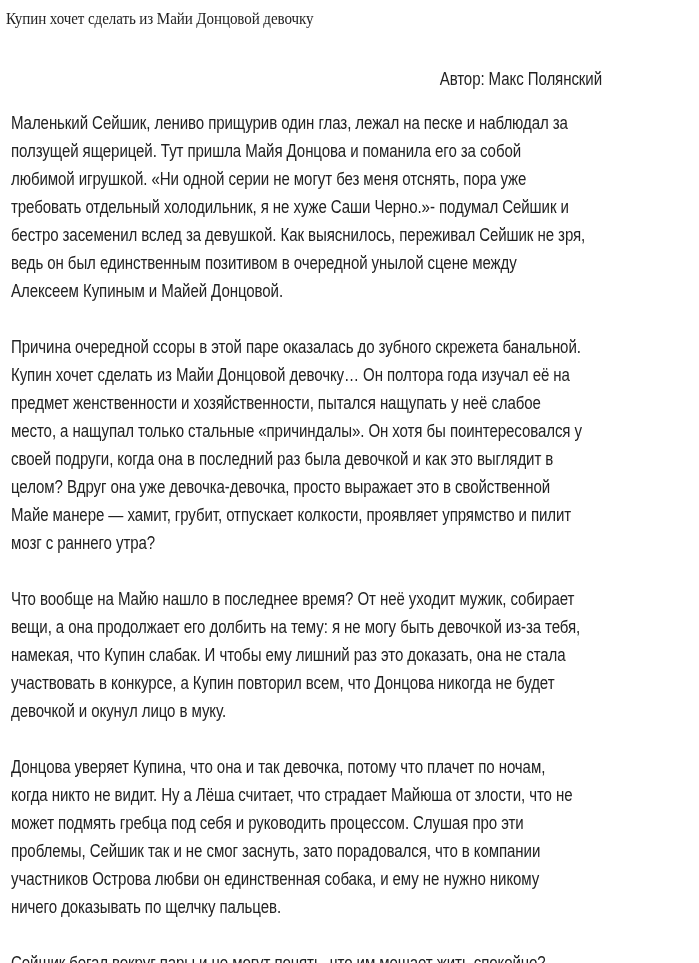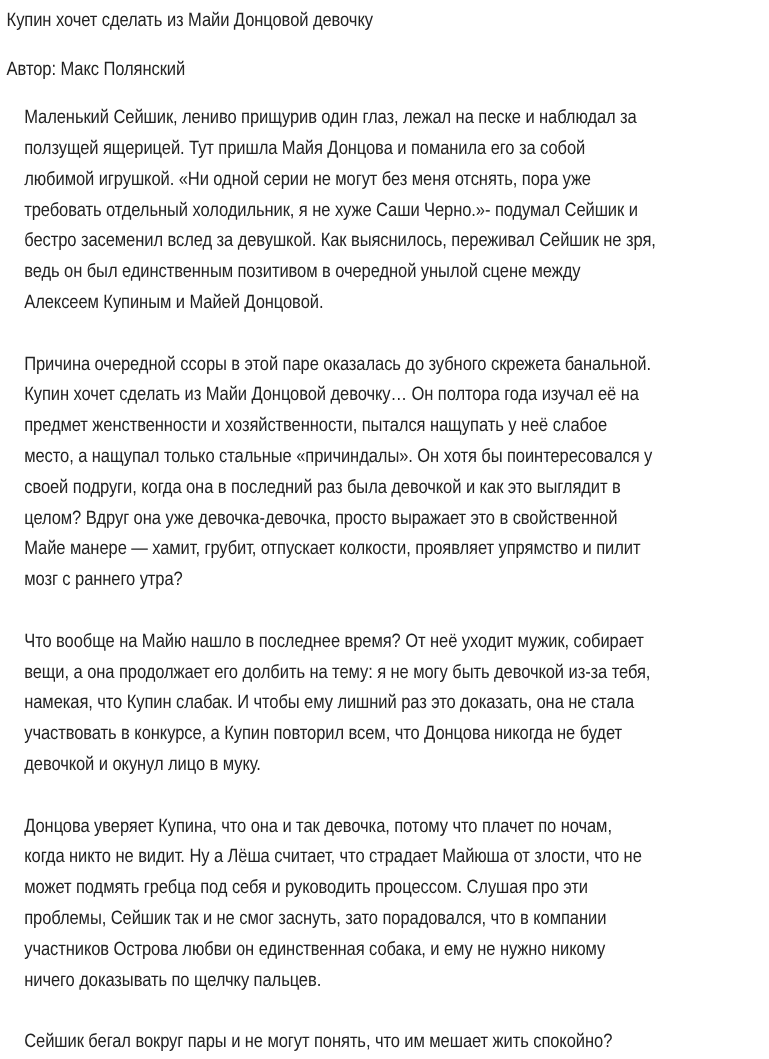--- a/index.html
+++ b/index.html
@@ -10,24 +10,24 @@
   }
   .page { position: relative; padding: 4px 0 0 6px; }
   .line {
     font-size: 17.5px;
     line-height: 28px;
     white-space: nowrap;
     transform: scaleX(0.86);
     transform-origin: left center;
     letter-spacing: -0.1px;
   }
-  .block { margin: 0 0 28px 16px; }
+  .block { margin: 0 0 28px 5px; }
   .title .line, .author .line { font-size: 17.5px; }
-  .title { margin-bottom: 16px; }
-  .author { margin-bottom: 16px; }
+  .title { margin-bottom: 33px; font-family: Liberation Serif, serif; }
+  .author { margin-bottom: 16px; text-align: right; }
 </style>
 </head>
 <body>
 
 <div class="page">
   <div class="title">
     <div class="line">Купин хочет сделать из Майи Донцовой девочку</div>
   </div>
   <div class="author">
     <div class="line">Автор: Макс Полянский</div>

